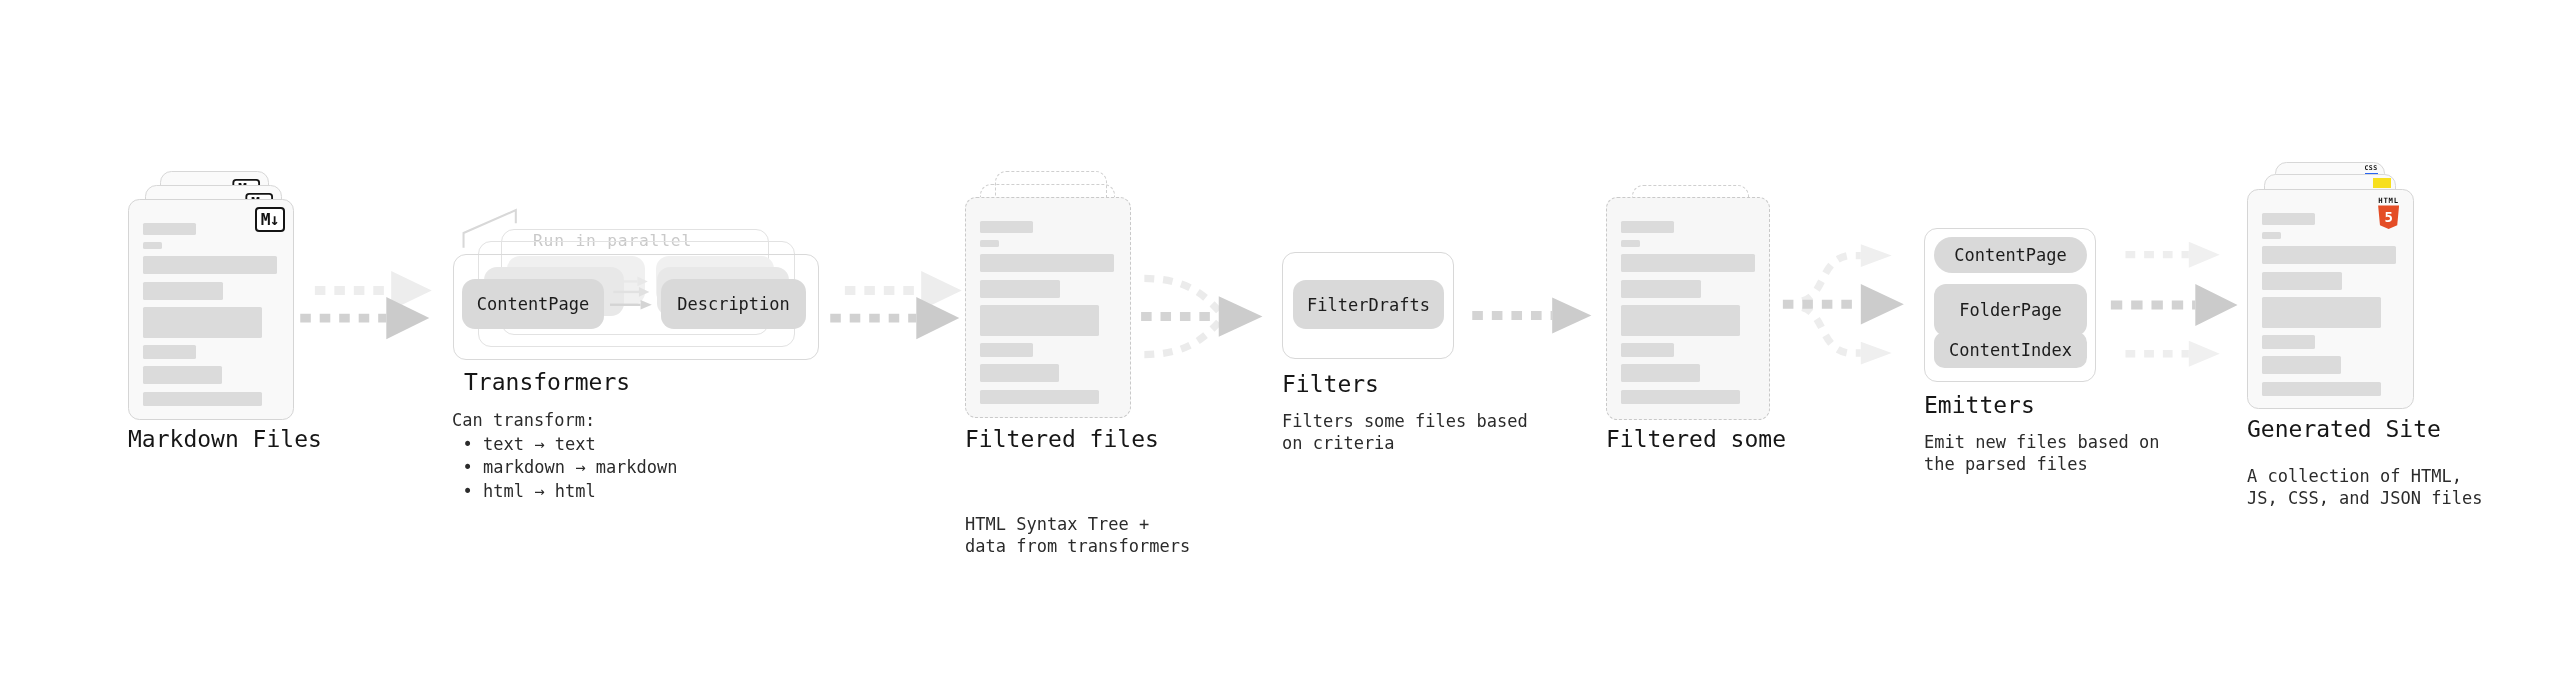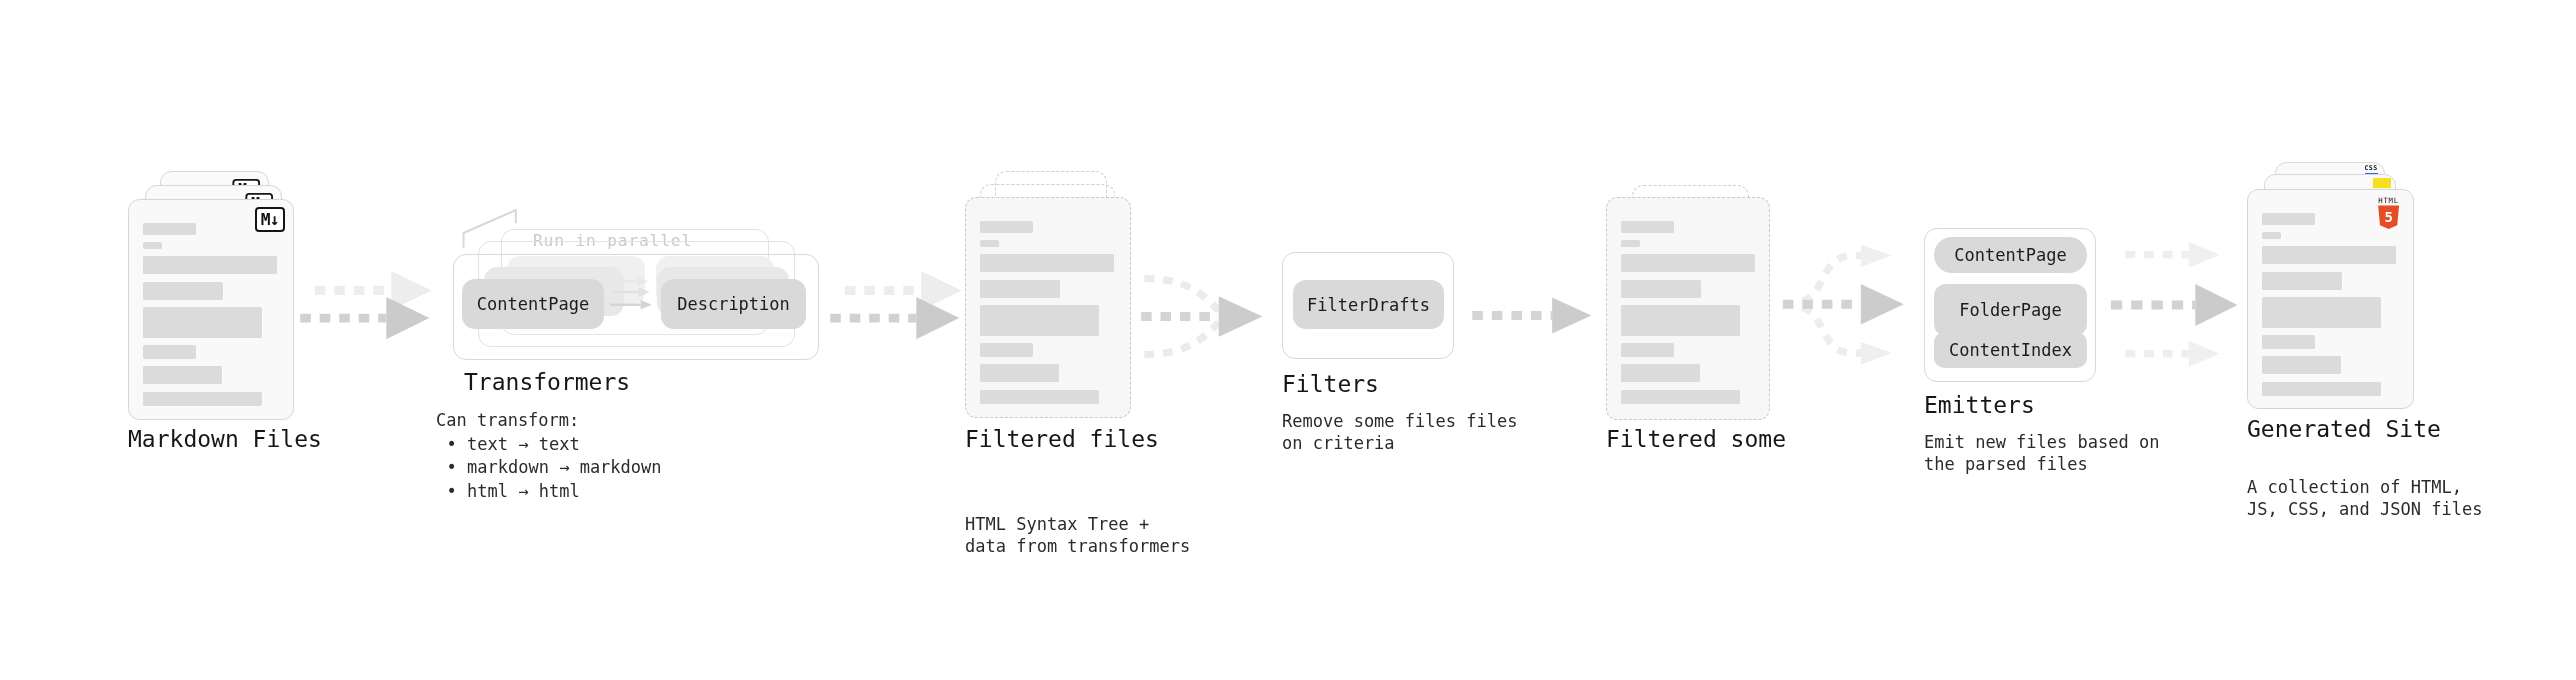--- a/index.html
+++ b/index.html
@@ -25,21 +25,21 @@
   .bar{background:#dbdbdb;border-radius:1.6px;margin-bottom:7.3px;}
   
   .md-badge{
     position:absolute;top:7.3px;right:8.1px;
     background:#ffffff;border:2.4px solid #141414;border-radius:4.1px;
     font-size:16.3px;font-weight:bold;color:#141414;line-height:1;
     padding:2.4px 4.1px 1.6px 4.1px;letter-spacing:-0.8px;
   }
   .md-badge.small{transform:scale(.92);transform-origin:top right;}
   .html5-badge{position:absolute;top:6.5px;right:11.4px;width:26px;text-align:center;}
-  .html5-word{font-size:7.3px;font-weight:normal;color:#111;letter-spacing:0.8px;line-height:8.1px;}
+  .html5-word{font-size:7.3px;font-weight:bold;color:#111;letter-spacing:0.8px;line-height:8.1px;}
   .html5-shield{
     width:21px;height:23.6px;margin:0.8px auto 0 auto;background:#e44d26;
     clip-path:polygon(0% 0%,100% 0%,91% 84%,50% 100%,9% 84%);
     display:flex;align-items:center;justify-content:center;
     color:#ffffff;font-size:14px;font-weight:bold;line-height:1;
   }
   .js-badge{position:absolute;top:3.3px;right:4.1px;width:18px;height:9.8px;background:#f7df1e;}
   .css-badge{
     position:absolute;top:2.4px;right:6.5px;
     font-size:6.5px;font-weight:bold;color:#111;line-height:6.5px;
@@ -133,21 +133,21 @@
       <line x1="6" y1="21" x2="38" y2="21" stroke="#e1e1e1" stroke-width="3"></line>
       <polygon points="38,15 51,21 38,27" fill="#e1e1e1"></polygon>
       <line x1="2" y1="37" x2="40" y2="37" stroke="#d4d4d4" stroke-width="3"></line>
       <polygon points="40,31 54,37 40,43" fill="#d4d4d4"></polygon>
     </svg>
 
     <div class="pill" style="left:462px;top:279px;width:142px;height:50px;">ContentPage</div>
     <div class="pill" style="left:661px;top:279px;width:145px;height:50px;">Description</div>
 
     <div class="sec-title" style="left:464px;top:369px;">Transformers</div>
-    <div class="sec-desc" style="left:436px;top:409px;line-height:23.6px;">
+    <div class="sec-desc" style="left:452px;top:409px;line-height:23.6px;">
       <div>Can transform:</div>
       <div class="indent">• text → text</div>
       <div class="indent">• markdown → markdown</div>
       <div class="indent">• html → html</div>
     </div>
   </div>
 
   <svg style="left:827px;top:258px;" width="138" height="91" viewBox="0 0 170 112">
     <g>
       <line x1="22" y1="40" x2="116" y2="40" stroke="#ededed" stroke-width="11" stroke-dasharray="13 11"></line>
@@ -182,21 +182,21 @@
     <path d="M 10,102 C 60,102 82,84 102,62" fill="none" stroke="#ebebeb" stroke-width="9" stroke-dasharray="12 11"></path>
     <line x1="6" y1="55" x2="102" y2="55" stroke="#d4d4d4" stroke-width="11" stroke-dasharray="13 11"></line>
     <polygon points="102,30 156,55 102,80" fill="#cccccc"></polygon>
   </svg>
 
   <div>
     <div class="container-box" style="left:1282px;top:252px;width:172px;height:107px;"></div>
     <div class="pill" style="left:1293px;top:280px;width:151px;height:49px;">FilterDrafts</div>
     <div class="sec-title" style="left:1282px;top:371px;">Filters</div>
     <div class="sec-desc" style="left:1282px;top:410px;">
-      <div>Remove some files files</div>
+      <div>Filters some files based</div>
       <div>on criteria</div>
     </div>
   </div>
 
   <svg style="left:1469px;top:291px;" width="124" height="49" viewBox="0 0 152 60">
     <line x1="4" y1="30" x2="102" y2="30" stroke="#d4d4d4" stroke-width="11" stroke-dasharray="13 11"></line>
     <polygon points="102,8 150,30 102,52" fill="#cccccc"></polygon>
   </svg>
 
   <div>
@@ -259,20 +259,20 @@
     <div class="bar" style="width: 53px; height: 12.2px;"></div>
         <div class="bar" style="width: 18.7px; height: 6.5px;"></div>
         <div class="bar" style="width: 134px; height: 18px;"></div>
         <div class="bar" style="width: 80px; height: 18px;"></div>
         <div class="bar" style="width: 119px; height: 31px;"></div>
         <div class="bar" style="width: 53px; height: 14px;"></div>
         <div class="bar" style="width: 79px; height: 18px;"></div>
         <div class="bar" style="width: 119px; height: 14px;"></div>
       </div>
     <div class="sec-title" style="left:2247px;top:416px;">Generated Site</div>
-    <div class="sec-desc" style="left:2247px;top:476px;">
+    <div class="sec-desc" style="left:2247px;top:465px;">
       <div>A collection of HTML,</div>
       <div>JS, CSS, and JSON files</div>
     </div>
   </div>
 
 </div>
 
 
 </body></html>

